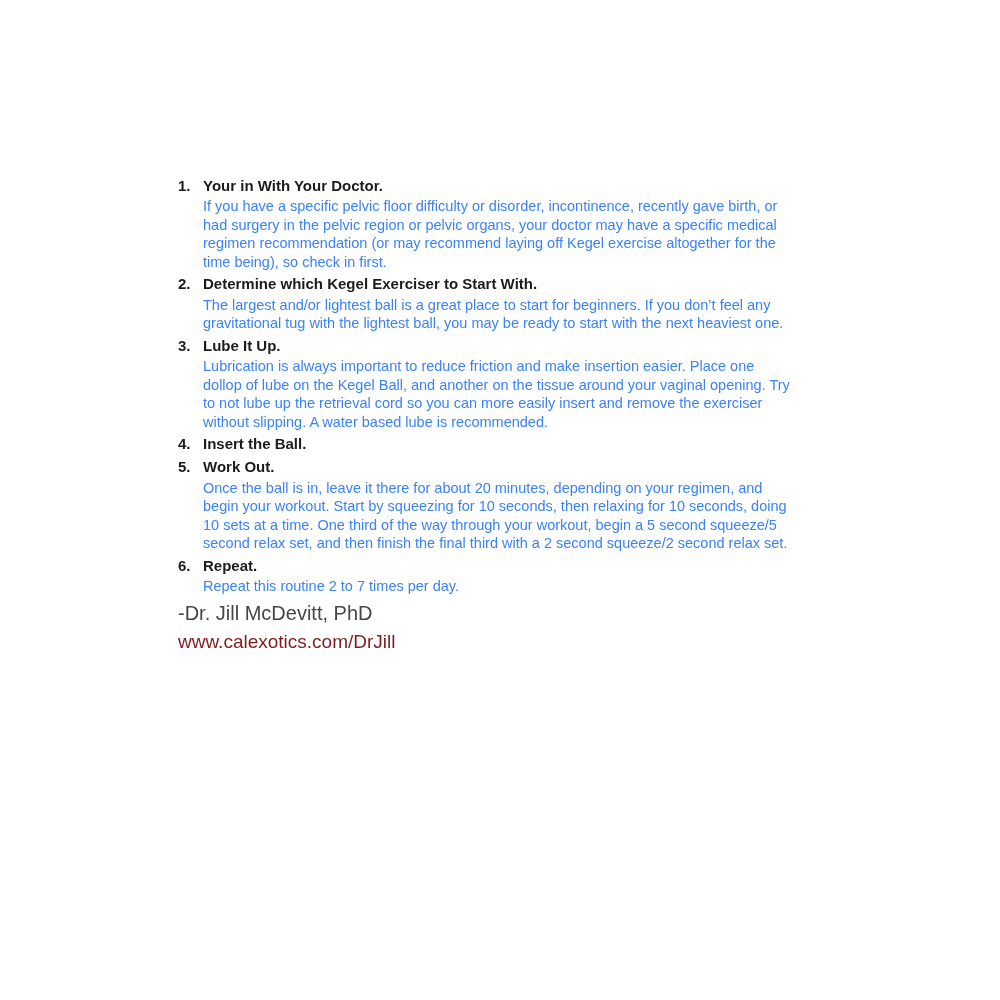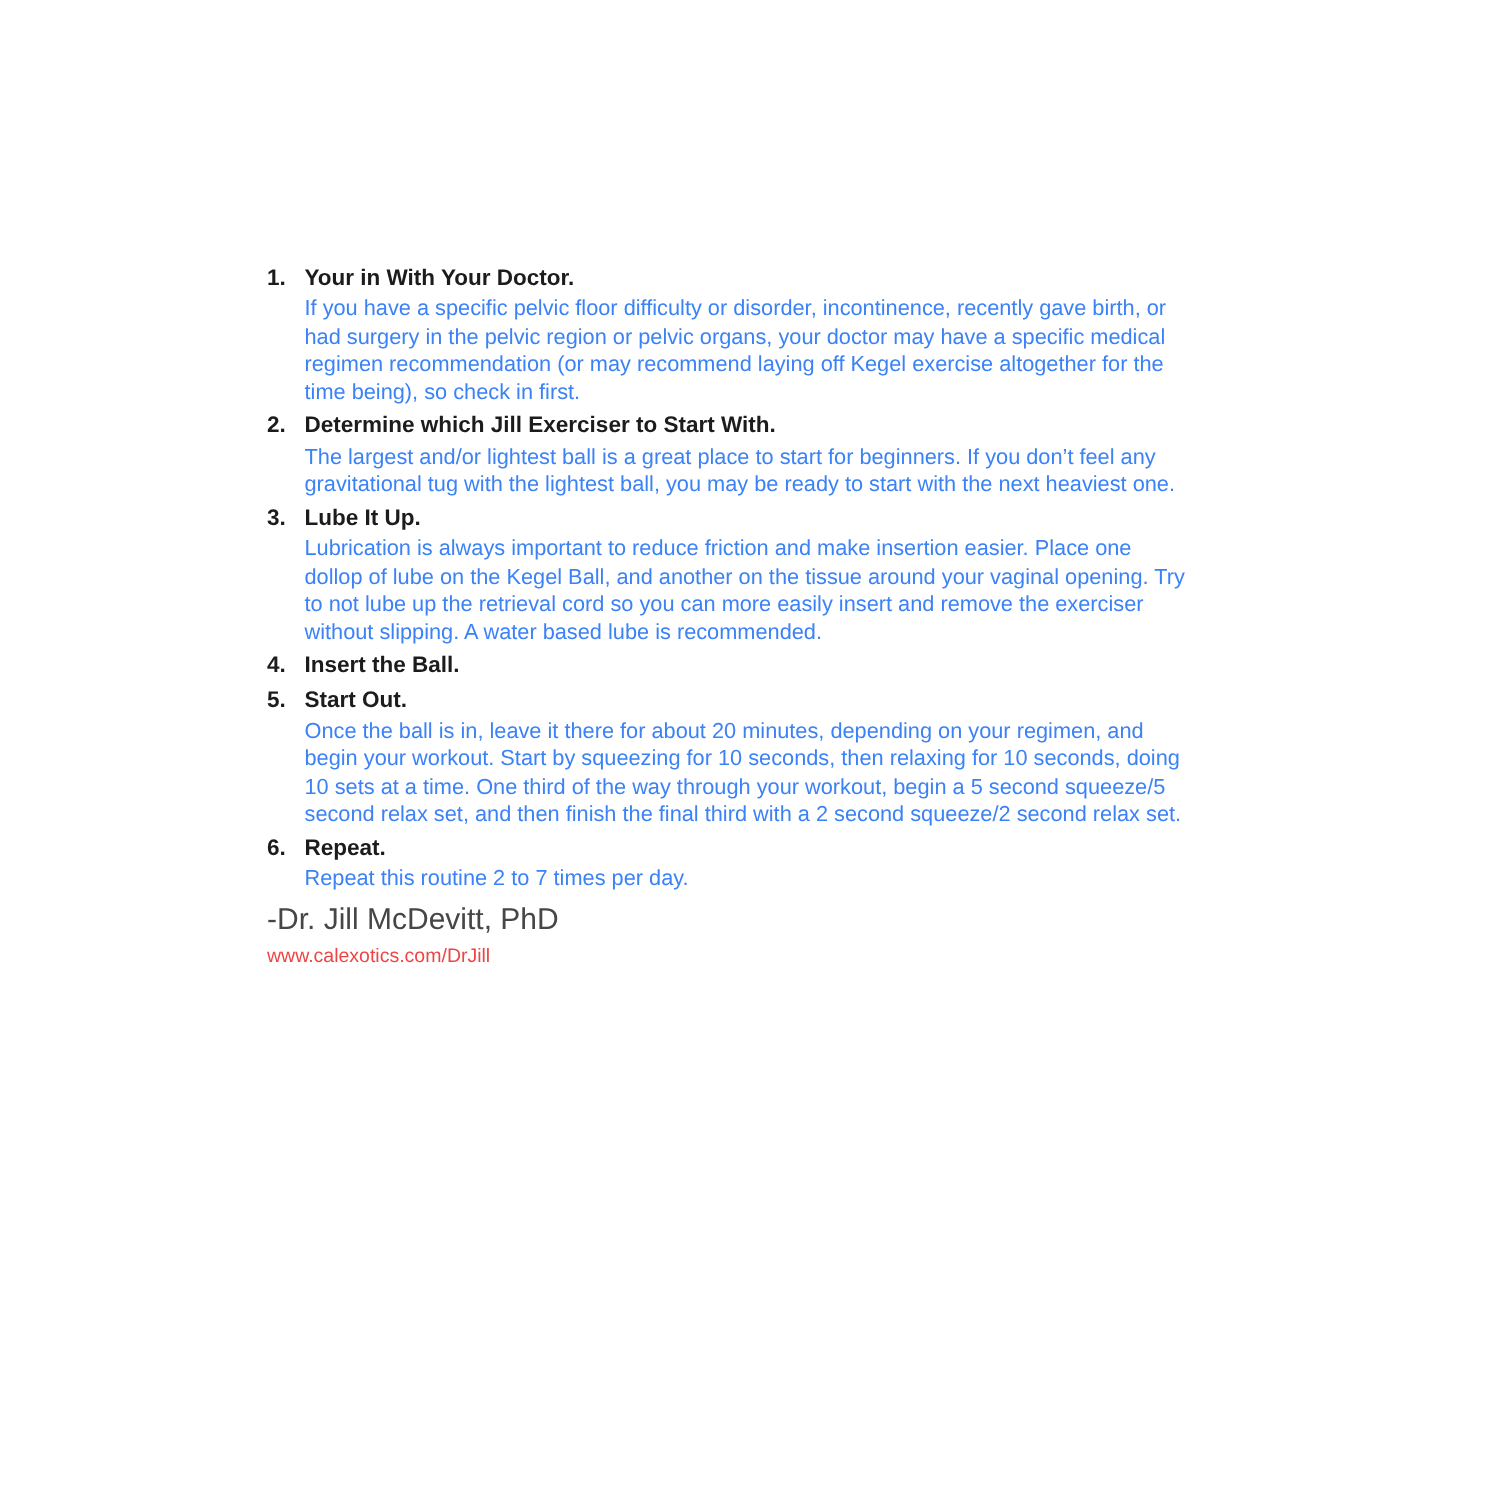--- a/index.html
+++ b/index.html
@@ -60,23 +60,23 @@
     color: #3b82f6;
   }
   .sig {
     margin: 2px 0 0 0;
     font-size: 20px;
     line-height: 1.45;
     color: #464646;
   }
   .url {
     margin: 0;
-    font-size: 13px;
+    font-size: 19px;
     line-height: 1.45;
-    color: #ef4444;
+    color: #7f1d1d;
   }
   .important {
     margin: 23px 0 0 0;
     font-weight: bold;
     color: #1c1c1c;
     font-size: 15px;
     line-height: 1.3;
     max-width: 632px;
   }
 </style>
@@ -88,41 +88,41 @@
       <li class="step">
         <div class="step-head">
           <span class="step-num">1.</span>
           <span class="step-heading">Your in With Your Doctor.</span>
         </div>
         <p class="step-body">If you have a specific pelvic floor difficulty or disorder, incontinence, recently gave birth, or had surgery in the pelvic region or pelvic organs, your doctor may have a specific medical regimen recommendation (or may recommend laying off Kegel exercise altogether for the time being), so check in first.</p>
       </li>
       <li class="step">
         <div class="step-head">
           <span class="step-num">2.</span>
-          <span class="step-heading">Determine which Jill Exerciser to Start With.</span>
+          <span class="step-heading">Determine which Kegel Exerciser to Start With.</span>
         </div>
         <p class="step-body">The largest and/or lightest ball is a great place to start for beginners. If you don’t feel any gravitational tug with the lightest ball, you may be ready to start with the next heaviest one.</p>
       </li>
       <li class="step">
         <div class="step-head">
           <span class="step-num">3.</span>
           <span class="step-heading">Lube It Up.</span>
         </div>
         <p class="step-body">Lubrication is always important to reduce friction and make insertion easier. Place one dollop of lube on the Kegel Ball, and another on the tissue around your vaginal opening. Try to not lube up the retrieval cord so you can more easily insert and remove the exerciser without slipping. A water based lube is recommended.</p>
       </li>
       <li class="step">
         <div class="step-head">
           <span class="step-num">4.</span>
           <span class="step-heading">Insert the Ball.</span>
         </div>
       </li>
       <li class="step">
         <div class="step-head">
           <span class="step-num">5.</span>
-          <span class="step-heading">Start Out.</span>
+          <span class="step-heading">Work Out.</span>
         </div>
         <p class="step-body">Once the ball is in, leave it there for about 20 minutes, depending on your regimen, and begin your workout. Start by squeezing for 10 seconds, then relaxing for 10 seconds, doing 10 sets at a time. One third of the way through your workout, begin a 5 second squeeze/5 second relax set, and then finish the final third with a 2 second squeeze/2 second relax set.</p>
       </li>
       <li class="step">
         <div class="step-head">
           <span class="step-num">6.</span>
           <span class="step-heading">Repeat.</span>
         </div>
         <p class="step-body">Repeat this routine 2 to 7 times per day.</p>
       </li>

